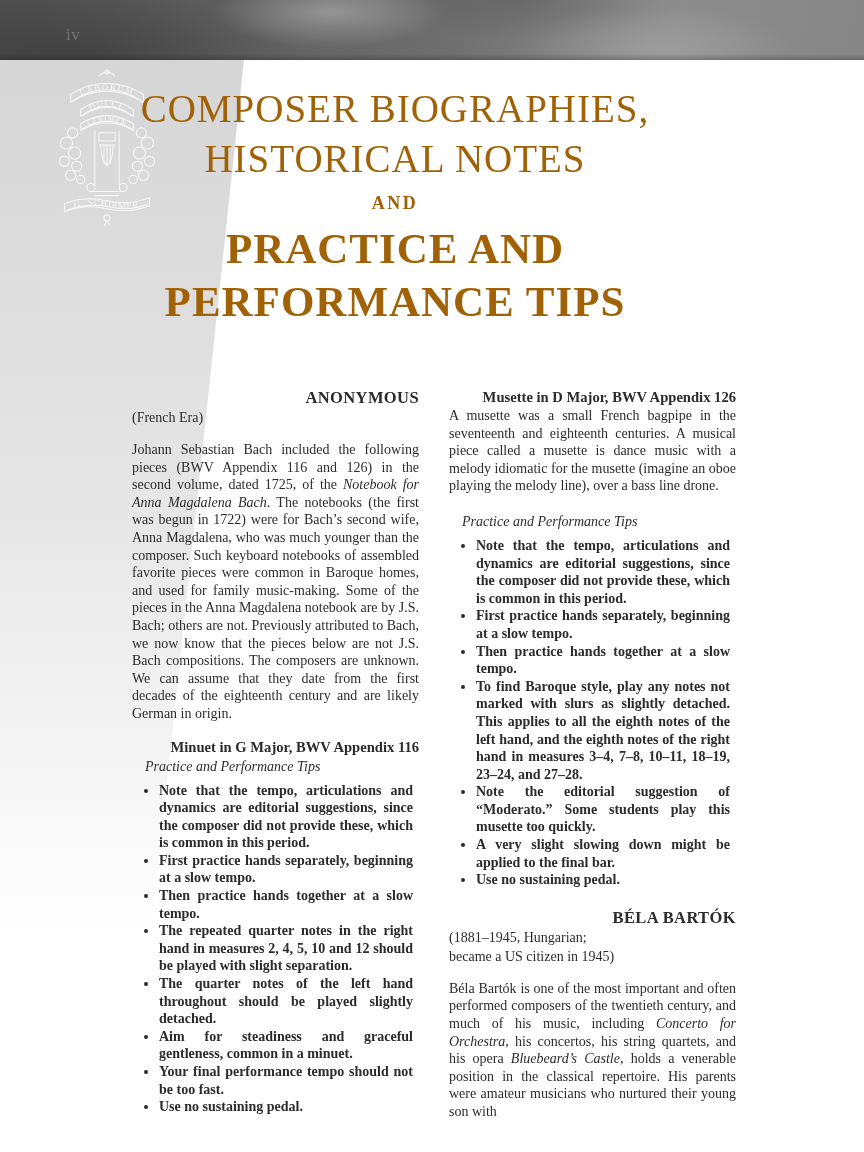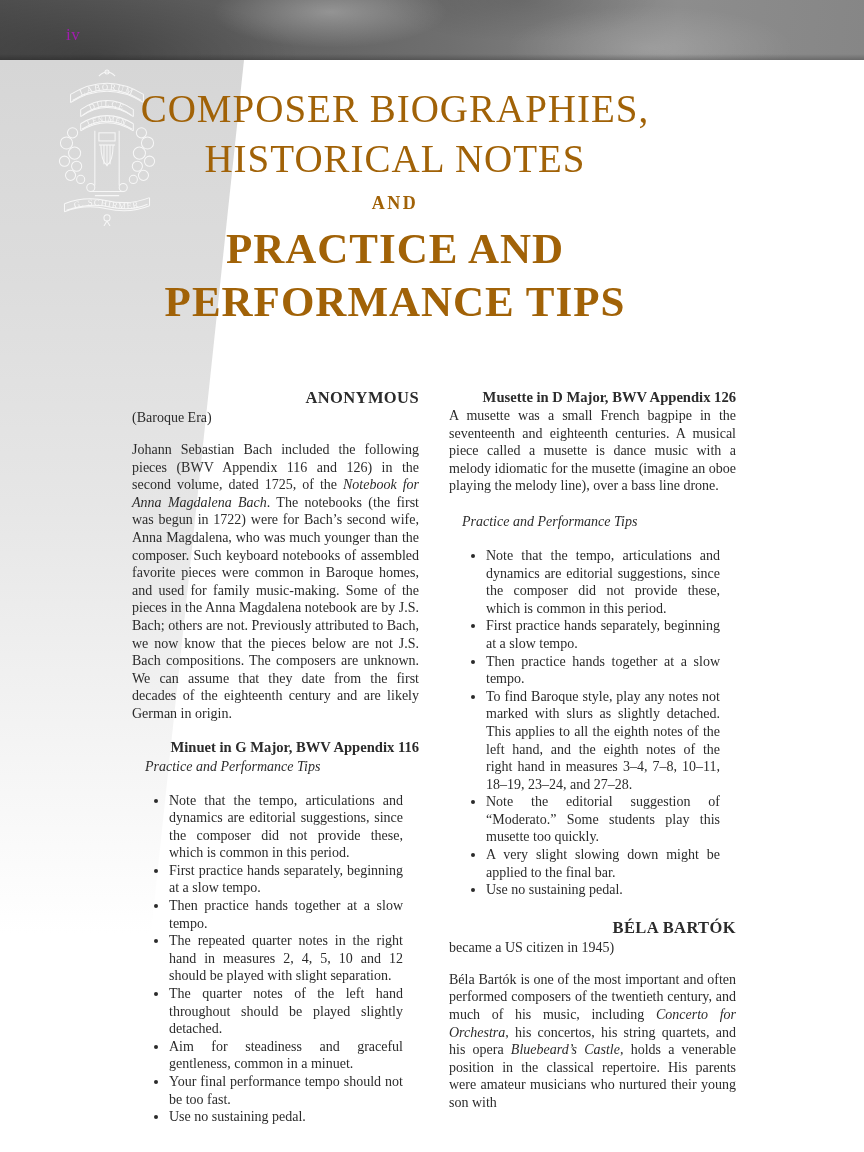--- a/index.html
+++ b/index.html
@@ -16,21 +16,21 @@
     background:
       linear-gradient(to bottom, rgba(0,0,0,0) 90%, rgba(0,0,0,0.22)),
       radial-gradient(ellipse 180px 55px at 330px 12px, rgba(255,255,255,0.30), rgba(255,255,255,0) 65%),
       radial-gradient(ellipse 240px 70px at 650px 48px, rgba(255,255,255,0.16), rgba(255,255,255,0) 60%),
       radial-gradient(ellipse 300px 90px at 90px 55px, rgba(0,0,0,0.22), rgba(0,0,0,0) 70%),
       radial-gradient(ellipse 200px 60px at 520px 0px, rgba(0,0,0,0.12), rgba(0,0,0,0) 70%),
       linear-gradient(96deg, #4e4e4e 0%, #5f5f5f 28%, #6f6f6f 52%, #8d8d8d 78%, #868686 100%);
   }
   .page-num{
     position:absolute;top:25px;left:66px;
-    font-size:17px;color:#a21caf;letter-spacing:0.5px;
+    font-size:17px;color:#737373;letter-spacing:0.5px;
   }
 
   
   .wash{
     position:absolute;top:60px;left:0;width:260px;height:920px;
     background:linear-gradient(to bottom,#d6d6d6 0%,#dcdcdc 22%,#e6e6e6 48%,#f4f4f4 74%,#ffffff 95%);
     clip-path:polygon(0 0, 244px 0, 146px 920px, 0 920px);
   }
 
   
@@ -54,21 +54,21 @@
     font-size:14px;line-height:17.6px;text-align:justify;
   }
   .col-left{left:132px;}
   .col-right{left:449px;}
 
   .sec-head{font-size:16.5px;font-weight:700;letter-spacing:0.4px;line-height:20px;text-align:right;}
   .sec-sub{font-size:14px;line-height:19px;text-align:left;}
   .intro{margin-top:14px;}
   .piece-head{font-size:14.6px;font-weight:700;line-height:19px;margin-top:15px;text-align:right;}
   .tips-label{font-style:italic;margin-left:13px;line-height:19px;text-align:left;}
-  ul.tips{margin:16px;padding:0 0 0 21px;list-style:disc outside;}
+  ul.tips{margin:6px;padding:0 0 0 21px;list-style:disc outside;font-weight:bold;}
   ul.tips li{margin:0;padding:0;}
   .composer-gap{margin-top:19px;}
   .bio{margin-top:14px;}
   i{font-style:italic;}
 </style>
 </head>
 <body>
 
 <div class="page">
 
@@ -123,21 +123,21 @@
   <div class="title-block">
     <div class="t-main">COMPOSER BIOGRAPHIES,</div>
     <div class="t-main">HISTORICAL NOTES</div>
     <div class="t-and">AND</div>
     <div class="t-sub">PRACTICE AND</div>
     <div class="t-sub">PERFORMANCE TIPS</div>
   </div>
 
   <div class="col col-left">
     <div class="sec-head">ANONYMOUS</div>
-    <div class="sec-sub">(Baroque Era)</div>
+    <div class="sec-sub">(French Era)</div>
     <p class="intro" style="margin:14px 0 0 0;"><span>Johann Sebastian Bach included the following pieces (BWV Appendix 116 and 126) in the second volume, dated 1725, of the </span><i>Notebook for Anna Magdalena Bach</i><span>. The notebooks (the first was begun in 1722) were for Bach’s second wife, Anna Magdalena, who was much younger than the composer. Such keyboard notebooks of assembled favorite pieces were common in Baroque homes, and used for family music-making. Some of the pieces in the Anna Magdalena notebook are by J.S. Bach; others are not. Previously attributed to Bach, we now know that the pieces below are not J.S. Bach compositions. The composers are unknown. We can assume that they date from the first decades of the eighteenth century and are likely German in origin.</span></p>
     <div class="piece-head">Minuet in G Major, BWV Appendix 116</div>
     <div class="tips-label">Practice and Performance Tips</div>
     <ul class="tips">
       <li>Note that the tempo, articulations and dynamics are editorial suggestions, since the composer did not provide these, which is common in this period.</li>
       <li>First practice hands separately, beginning at a slow tempo.</li>
       <li>Then practice hands together at a slow tempo.</li>
       <li>The repeated quarter notes in the right hand in measures 2, 4, 5, 10 and 12 should be played with slight separation.</li>
       <li>The quarter notes of the left hand throughout should be played slightly detached.</li>
       <li>Aim for steadiness and graceful gentleness, common in a minuet.</li>
@@ -153,17 +153,18 @@
     <ul class="tips">
       <li>Note that the tempo, articulations and dynamics are editorial suggestions, since the composer did not provide these, which is common in this period.</li>
       <li>First practice hands separately, beginning at a slow tempo.</li>
       <li>Then practice hands together at a slow tempo.</li>
       <li>To find Baroque style, play any notes not marked with slurs as slightly detached. This applies to all the eighth notes of the left hand, and the eighth notes of the right hand in measures 3–4, 7–8, 10–11, 18–19, 23–24, and 27–28.</li>
       <li>Note the editorial suggestion of “Moderato.” Some students play this musette too quickly.</li>
       <li>A very slight slowing down might be applied to the final bar.</li>
       <li>Use no sustaining pedal.</li>
     </ul>
     <div class="sec-head composer-gap">BÉLA BARTÓK</div>
+    <div class="sec-sub">(1881–1945, Hungarian;</div>
     <div class="sec-sub">became a US citizen in 1945)</div>
     <p class="bio" style="margin:14px 0 0 0;"><span>Béla Bartók is one of the most important and often performed composers of the twentieth century, and much of his music, including </span><i>Concerto for Orchestra</i><span>, his concertos, his string quartets, and his opera </span><i>Bluebeard’s Castle</i><span>, holds a venerable position in the classical repertoire. His parents were amateur musicians who nurtured their young son with</span></p>
   </div>
 
 </div>
 
 </body></html>

